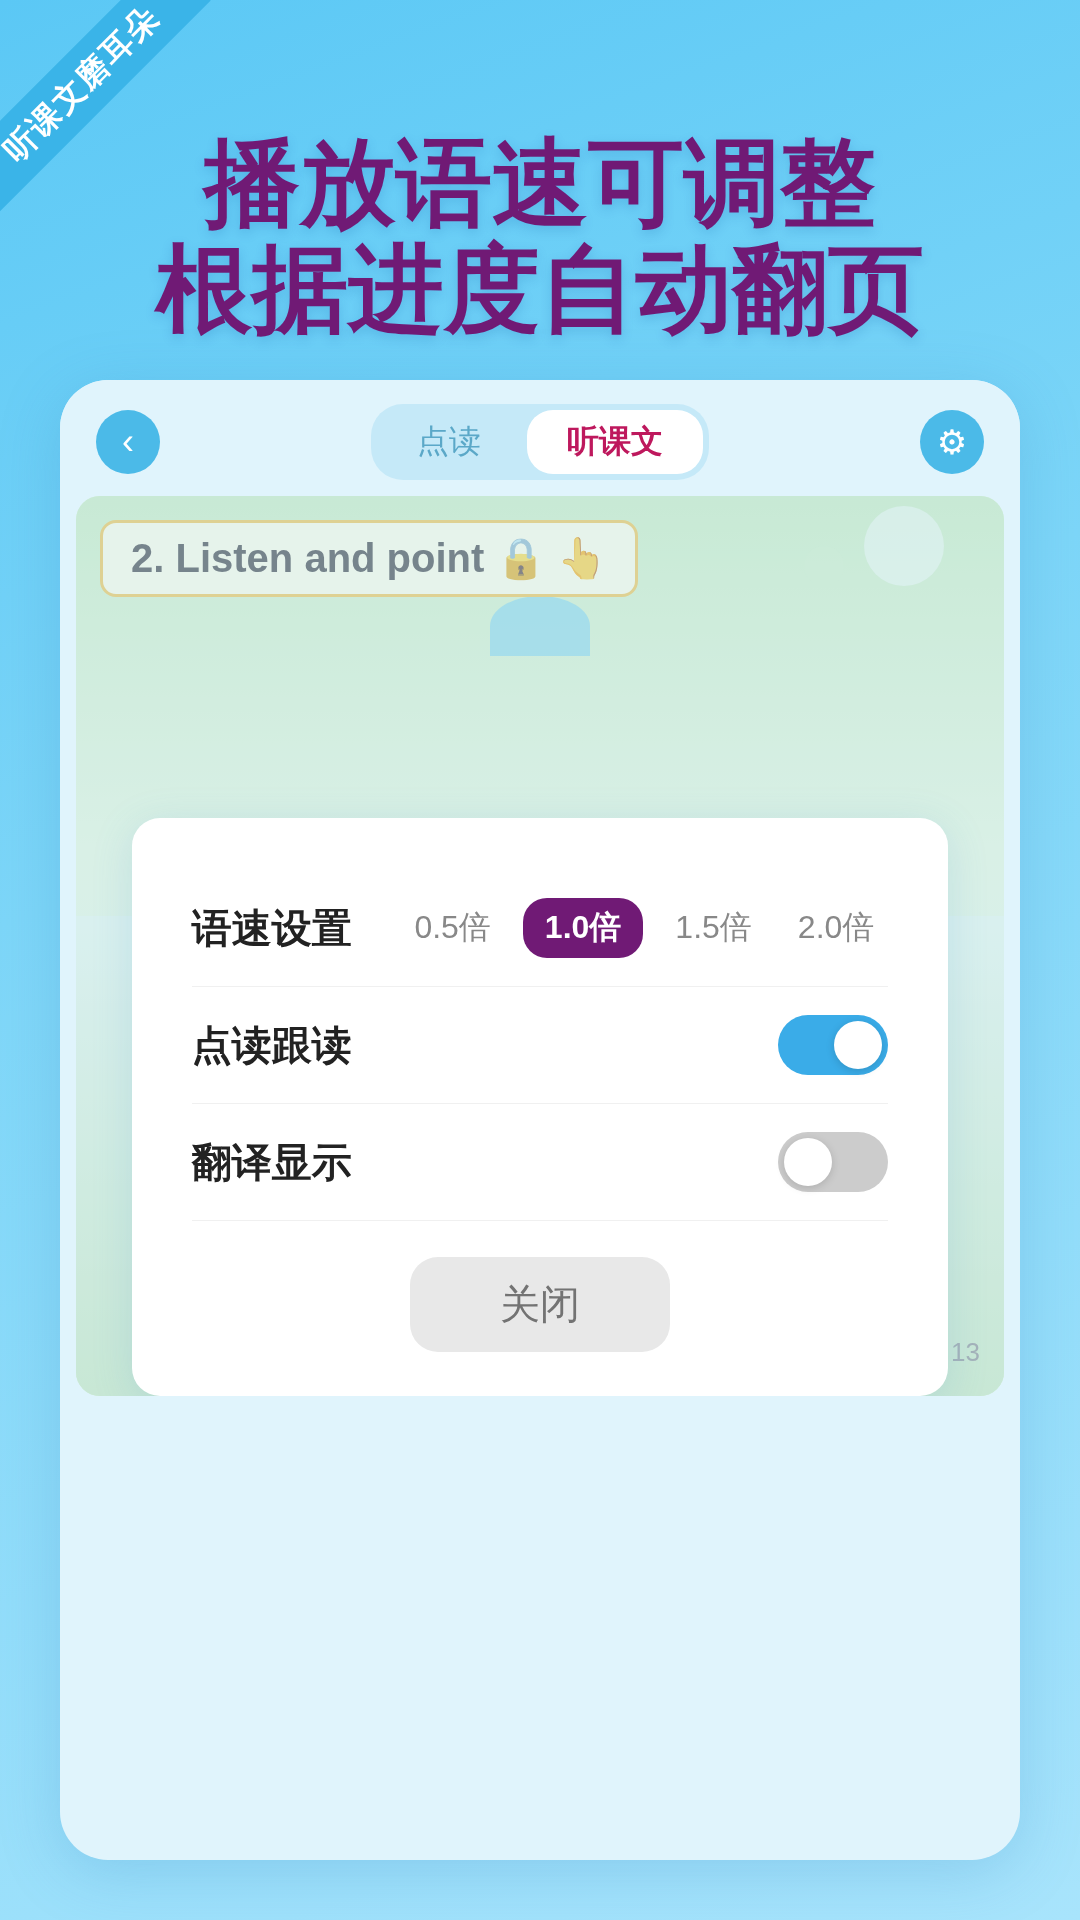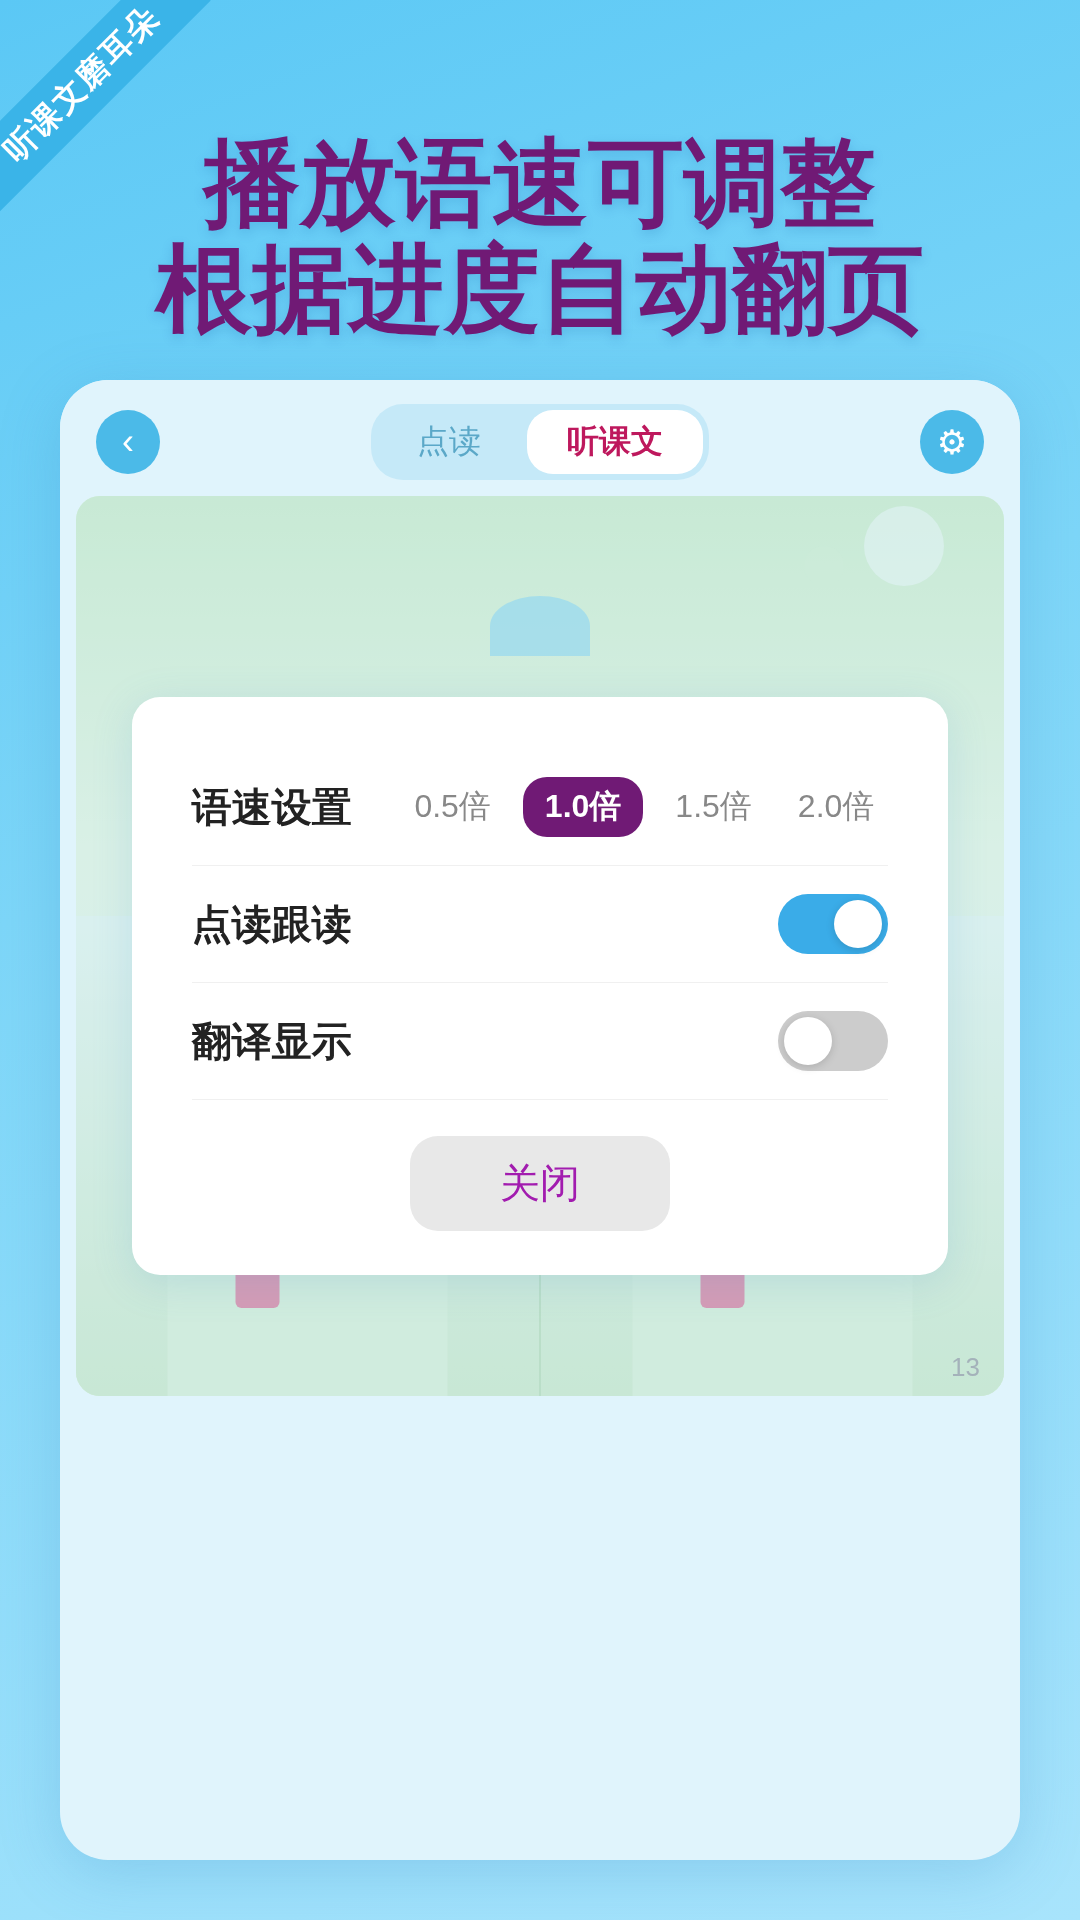--- a/index.html
+++ b/index.html
@@ -137,21 +137,21 @@
       z-index: 2;
     }
 
     
     .modal-overlay {
       position: absolute;
       top: 0; left: 0; right: 0; bottom: 0;
       background: rgba(200,230,248,0.45);
       z-index: 10;
       display: flex;
-      align-items: center;
+      align-items: flex-end;
       justify-content: center;
       padding-top: 80px;
     }
     .settings-modal {
       background: white;
       border-radius: 28px;
       width: 88%;
       padding: 52px 60px 44px;
       box-shadow: 0 8px 40px rgba(80,150,200,0.18);
     }
@@ -220,21 +220,21 @@
     .close-btn-row {
       display: flex;
       justify-content: center;
       margin-top: 36px;
     }
     .close-btn {
       background: #e8e8e8;
       border-radius: 28px;
       padding: 20px 90px;
       font-size: 40px;
-      color: #a21caf;
+      color: #737373;
       font-weight: 500;
       cursor: pointer;
     }
 
     
     .illustration-area {
       position: absolute;
       bottom: 0; left: 0; right: 0;
       height: 480px;
       display: flex;
@@ -247,21 +247,21 @@
       background: linear-gradient(180deg, #e8f8e8 0%, #c8e8b8 100%);
       position: relative;
       overflow: hidden;
       border-right: 2px solid #b0d8a0;
     }
     .scene-panel:last-child { border-right: none; }
 
     
     .page-number {
       position: absolute;
-      bottom: 13px; right: 24px;
+      bottom: 28px; right: 24px;
       font-size: 26px;
       color: #888;
     }
 
     
     .deco-circle {
       position: absolute;
       border-radius: 50%;
       opacity: 0.5;
     }
@@ -291,20 +291,24 @@
     <div class="topbar-gear">
       <span>⚙</span>
     </div>
   </div>
 
   <div class="content-area">
 
     <div class="deco-circle" style="width:80px;height:80px;background:#fff;top:10px;right:60px;"></div>
     <div class="deco-circle" style="width:40px;height:40px;background:#d0f0c0;top:50px;right:160px;"></div>
 
+    <div class="lesson-banner">
+      <span>2. Listen and point</span>
+      <span>🔒 👆</span>
+    </div>
 
     <div style="position:absolute;top:100px;left:50%;transform:translateX(-50%);width:100px;height:60px;background:#5bc8f0;border-radius:50% 50% 0 0;opacity:0.6;"></div>
 
     <div class="modal-overlay">
       <div class="settings-modal">
 
         <div class="setting-row">
           <span class="setting-label">语速设置</span>
           <div class="speed-options">
             <span class="speed-opt">0.5倍</span>

